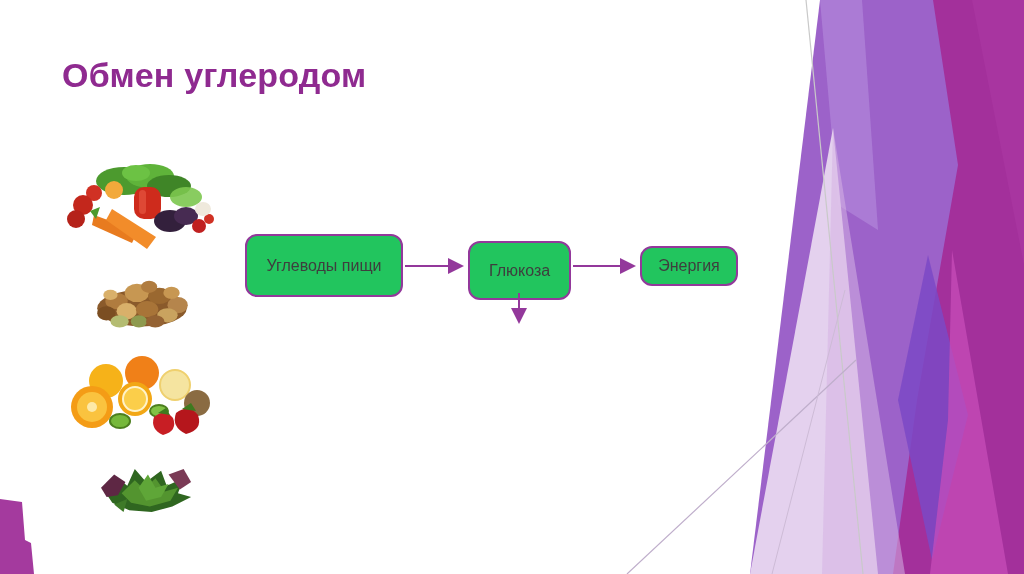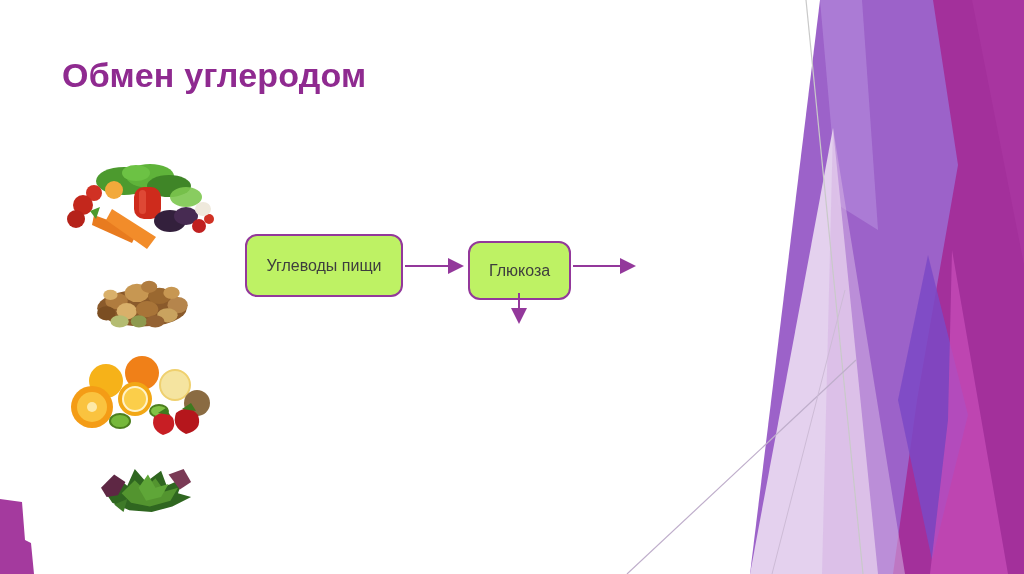--- a/index.html
+++ b/index.html
@@ -22,21 +22,21 @@
   .food-img svg{display:block;width:100%;height:100%;}
   #img-vegetables{left:66px;top:158px;width:150px;height:102px;}
   #img-nuts{left:86px;top:262px;width:112px;height:72px;}
   #img-fruits{left:62px;top:350px;width:152px;height:92px;}
   #img-greens{left:86px;top:444px;width:122px;height:78px;}
   .node{
     position:absolute;
     box-sizing:border-box;
     border:2px solid var(--box-border-color,#93389B);
     border-radius:12px;
-    background:#bef264;
+    background:#22c55e;
     display:flex;align-items:center;justify-content:center;
     font-size:16px;color:var(--box-text-color,#3E3E3E);
     white-space:nowrap;
   }
   #node-food-carbs{left:245px;top:234px;width:158px;height:63px;}
   #node-glucose{left:468px;top:241px;width:103px;height:59px;}
   #node-energy{left:640px;top:246px;width:98px;height:40px;}
   #node-own-carbs{left:447px;top:328px;width:146px;height:48px;}
   .arrows{position:absolute;inset:0;pointer-events:none;}
 </style>
@@ -140,20 +140,23 @@
         <path d="M30,62 L44,56 L40,70 Z" fill="#3E7A28"></path>
       </svg>
     </div>
 
     <div class="node" id="node-food-carbs">
       <span>Углеводы пищи</span>
     </div>
     <div class="node" id="node-glucose">
       <span>Глюкоза</span>
     </div>
+    <div class="node" id="node-energy">
+      <span>Энергия</span>
+    </div>
 
     <svg class="arrows" viewBox="0 0 1024 574">
       <defs>
         <marker id="ah" markerWidth="9" markerHeight="8" refX="7" refY="4" orient="auto">
           <path d="M0,0 L8,4 L0,8 Z" fill="#93389B"></path>
         </marker>
       </defs>
       <line x1="405" y1="266" x2="462" y2="266" stroke="#93389B" stroke-width="2" marker-end="url(#ah)"></line>
       <line x1="573" y1="266" x2="634" y2="266" stroke="#93389B" stroke-width="2" marker-end="url(#ah)"></line>
       <line x1="519" y1="293" x2="519" y2="322" stroke="#93389B" stroke-width="2" marker-end="url(#ah)"></line>

